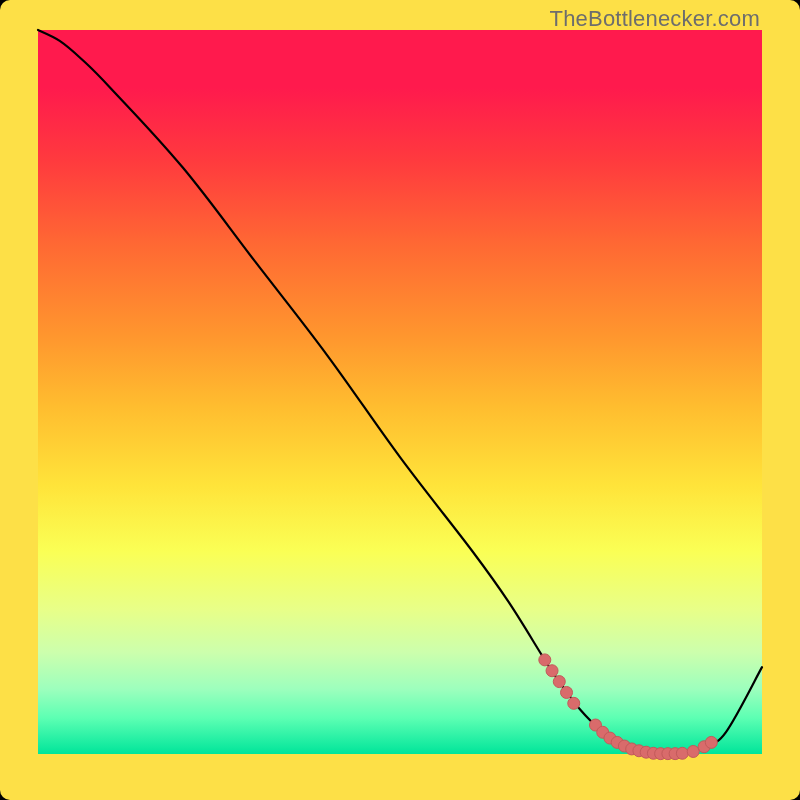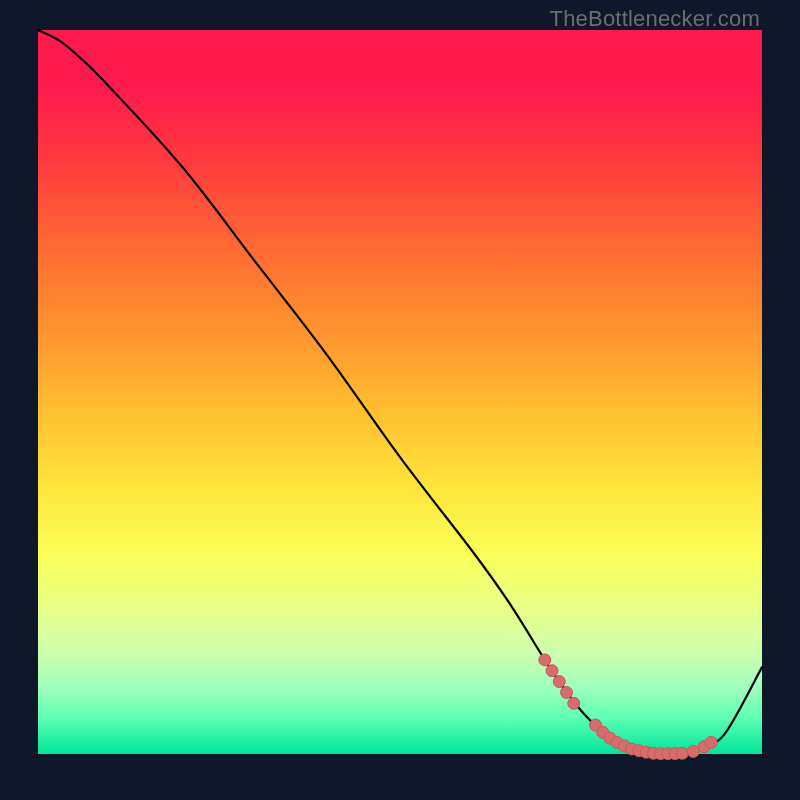--- a/index.html
+++ b/index.html
@@ -7,21 +7,22 @@
     padding: 0;
     width: 800px;
     height: 800px;
     background: #000;
     overflow: hidden;
     font-family: Arial, Helvetica, sans-serif;
   }
   .frame {
     position: absolute;
     inset: 0;
-    background: #0f172a;
+    background: #fde047;
+    border-radius: 10px;
   }
   .plot {
     position: absolute;
     left: 38px;
     top: 30px;
     width: 724px;
     height: 724px;
     
     background: linear-gradient(
       to bottom,

